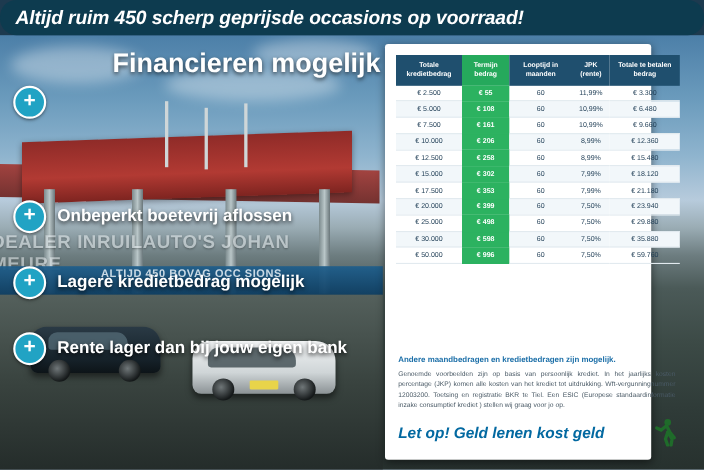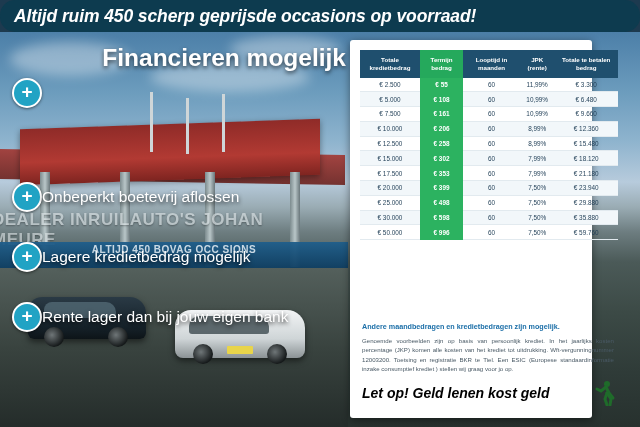--- a/index.html
+++ b/index.html
@@ -206,24 +206,24 @@
     border: 2px solid #ffffff;
     color: #ffffff;
     font-size: 19px;
     font-weight: bold;
     line-height: 24px;
     text-align: center;
     flex: 0 0 auto;
     box-shadow: 0 1px 3px rgba(0,0,0,.5);
   }
   .bullet-label {
-    margin-left: 0;
+    margin-left: 10px;
     color: #ffffff;
     font-size: 15.5px;
-    font-weight: normal;
+    font-weight: bold;
     text-shadow: 0 2px 4px rgba(0,0,0,.8);
     white-space: nowrap;
   }
 
   
   .card {
     position: absolute;
     left: 350px; top: 40px;
     width: 242px; height: 378px;
     background: #ffffff;
@@ -285,21 +285,21 @@
   }
   .card-footer {
     position: absolute;
     left: 12px; bottom: 12px;
     width: 254px;
     display: flex;
     align-items: center;
     justify-content: space-between;
   }
   .card-footer-text {
-    color: #000000;
+    color: #0369a1;
     font-size: 14px;
     font-weight: bold;
     font-style: italic;
   }
   .walker {
     width: 22px; height: 26px;
     position: relative;
     flex: 0 0 auto;
   }
 </style>

